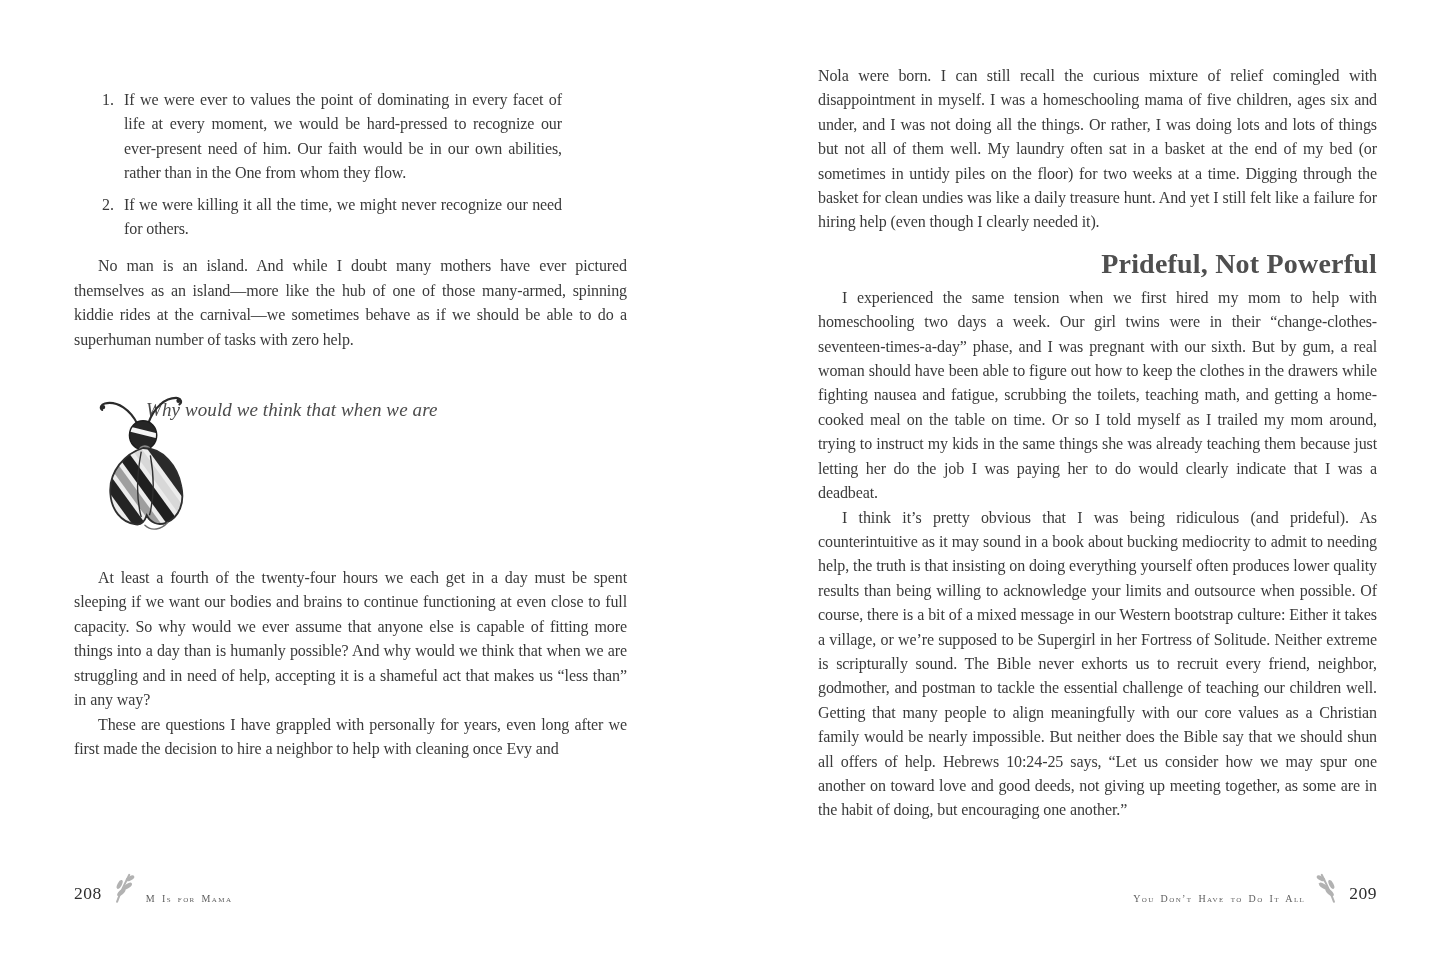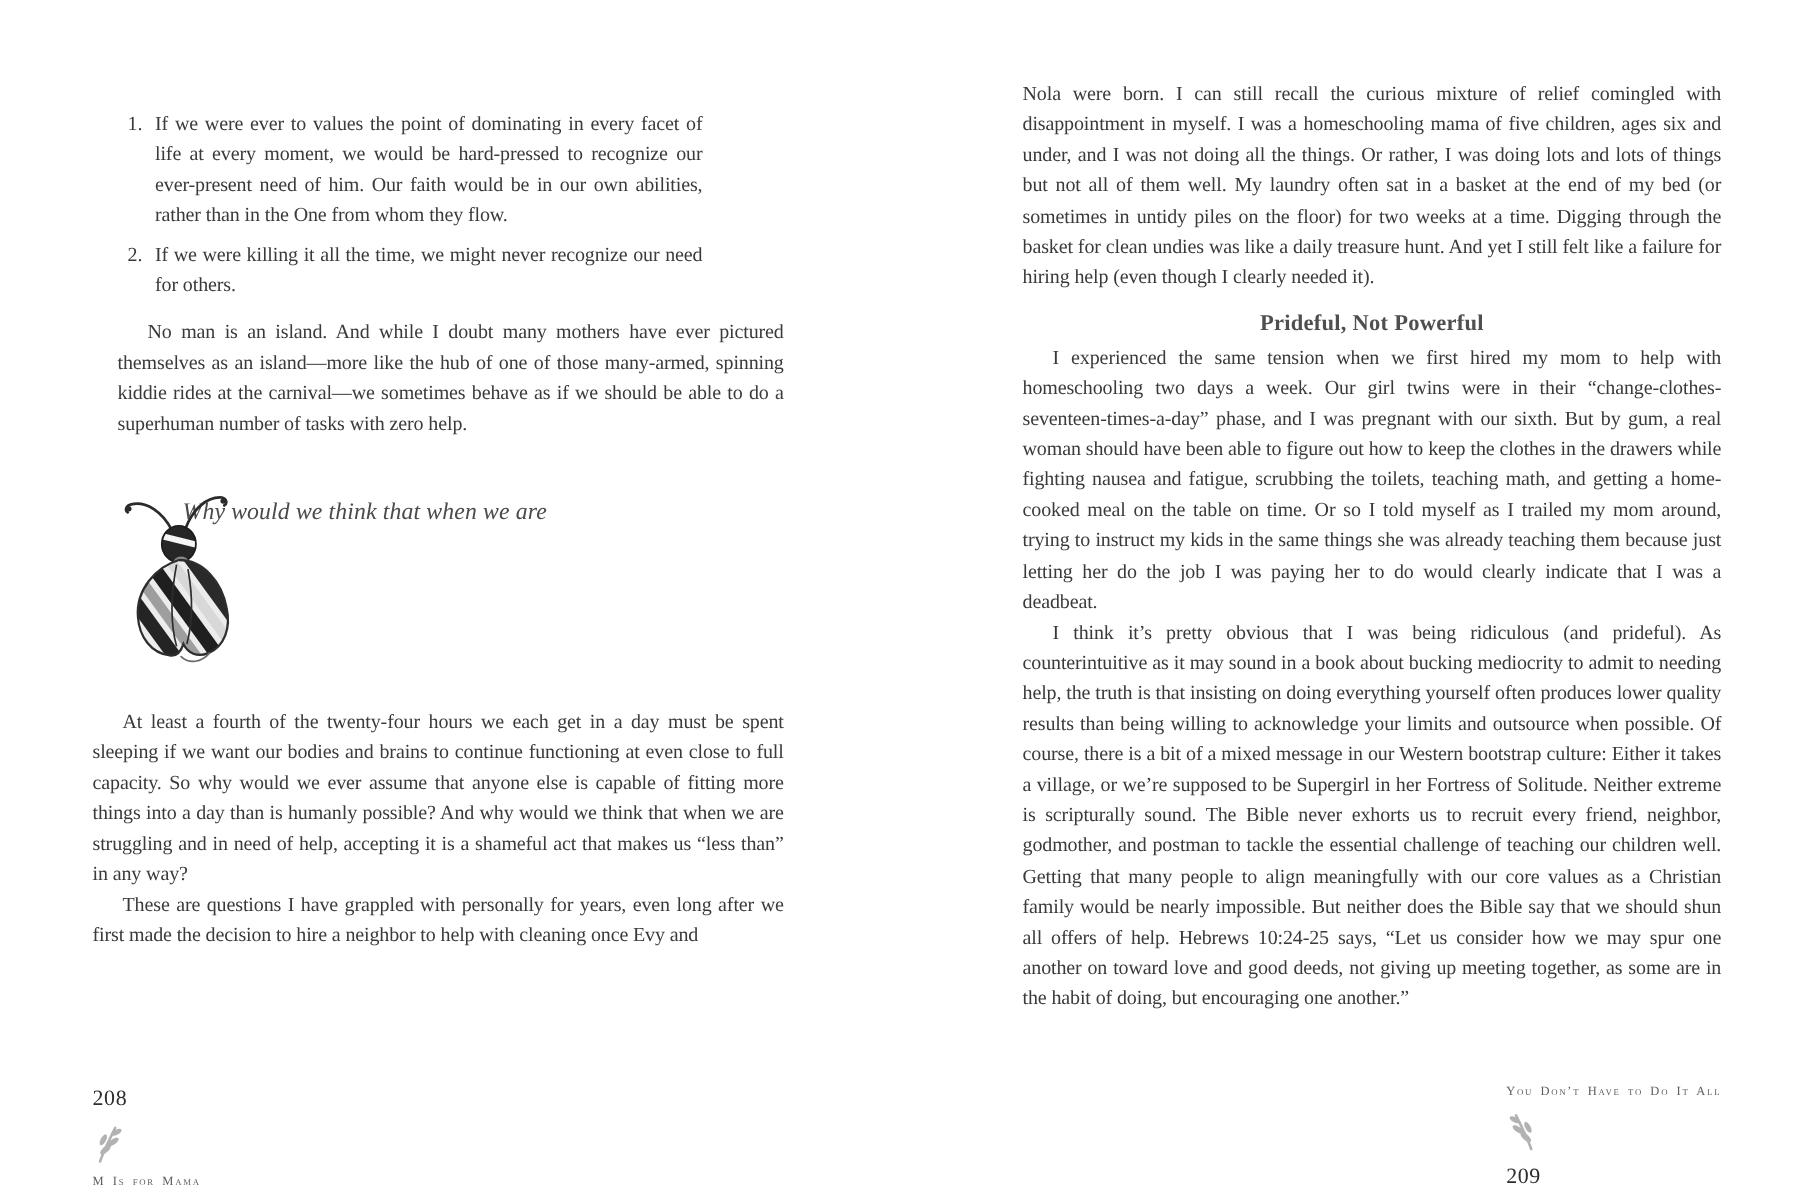--- a/index.html
+++ b/index.html
@@ -8,41 +8,41 @@
     font-family:"Liberation Serif","DejaVu Serif",serif;color:#3a3a3a;
   }
   .page{position:absolute;}
   .page-left{left:74px;top:74px;width:553px;}
   .page-right{left:818px;top:64px;width:559px;}
   .body-text{
     margin:0;text-align:justify;font-size:16px;line-height:24.4px;
     letter-spacing:-0.1px;color:#3a3a3a;
   }
   .indent{text-indent:24px;}
-  .mt{margin-top:13px;margin-left:20px;}
+  .mt{margin-top:13px;}
   .numbered-list{margin:14px 0 0 0;padding:0;list-style:none;}
   .list-item{display:flex;margin:0 0 7px 28px;width:460px;text-align:justify;
     font-size:16px;line-height:24.4px;letter-spacing:-0.1px;}
   .list-marker{flex:0 0 22px;}
   .list-text{flex:1;}
   .pull-quote{
     margin:34px 0 28px 0;position:relative;min-height:152px;padding:0;
   }
   .bee-wrap{position:absolute;left:20px;top:2px;width:100px;height:148px;display:block;}
   .quote-lines{
     margin-left:72px;padding-top:8px;font-style:italic;font-size:19px;
     line-height:32px;color:#4b4b4b;letter-spacing:0.1px;
   }
   .quote-line{display:block;}
   .section-heading{
-    margin:13px 0 6px 0;text-align:center;font-size:18px;font-weight:bold;
+    margin:13px 0 6px 0;text-align:right;font-size:28px;font-weight:bold;
     color:#4f4f4f;letter-spacing:0.2px;
   }
   .footer{
-    position:absolute;display:flex;align-items:flex-start;gap:9px;height:36px;flex-direction:column;
+    position:absolute;display:flex;align-items:flex-end;gap:9px;height:36px;
   }
   .footer-left{left:74px;top:868px;}
   .footer-right{right:68px;top:868px;}
   .page-number{font-size:17.5px;color:#2e2e2e;letter-spacing:0.5px;}
   .running-title{
     font-variant:small-caps;font-size:10px;color:#5e5e5e;
     letter-spacing:1.4px;word-spacing:2px;
   }
   .sprig{width:26px;height:34px;display:inline-block;}
   .sprig svg{width:100%;height:100%;display:block;}

